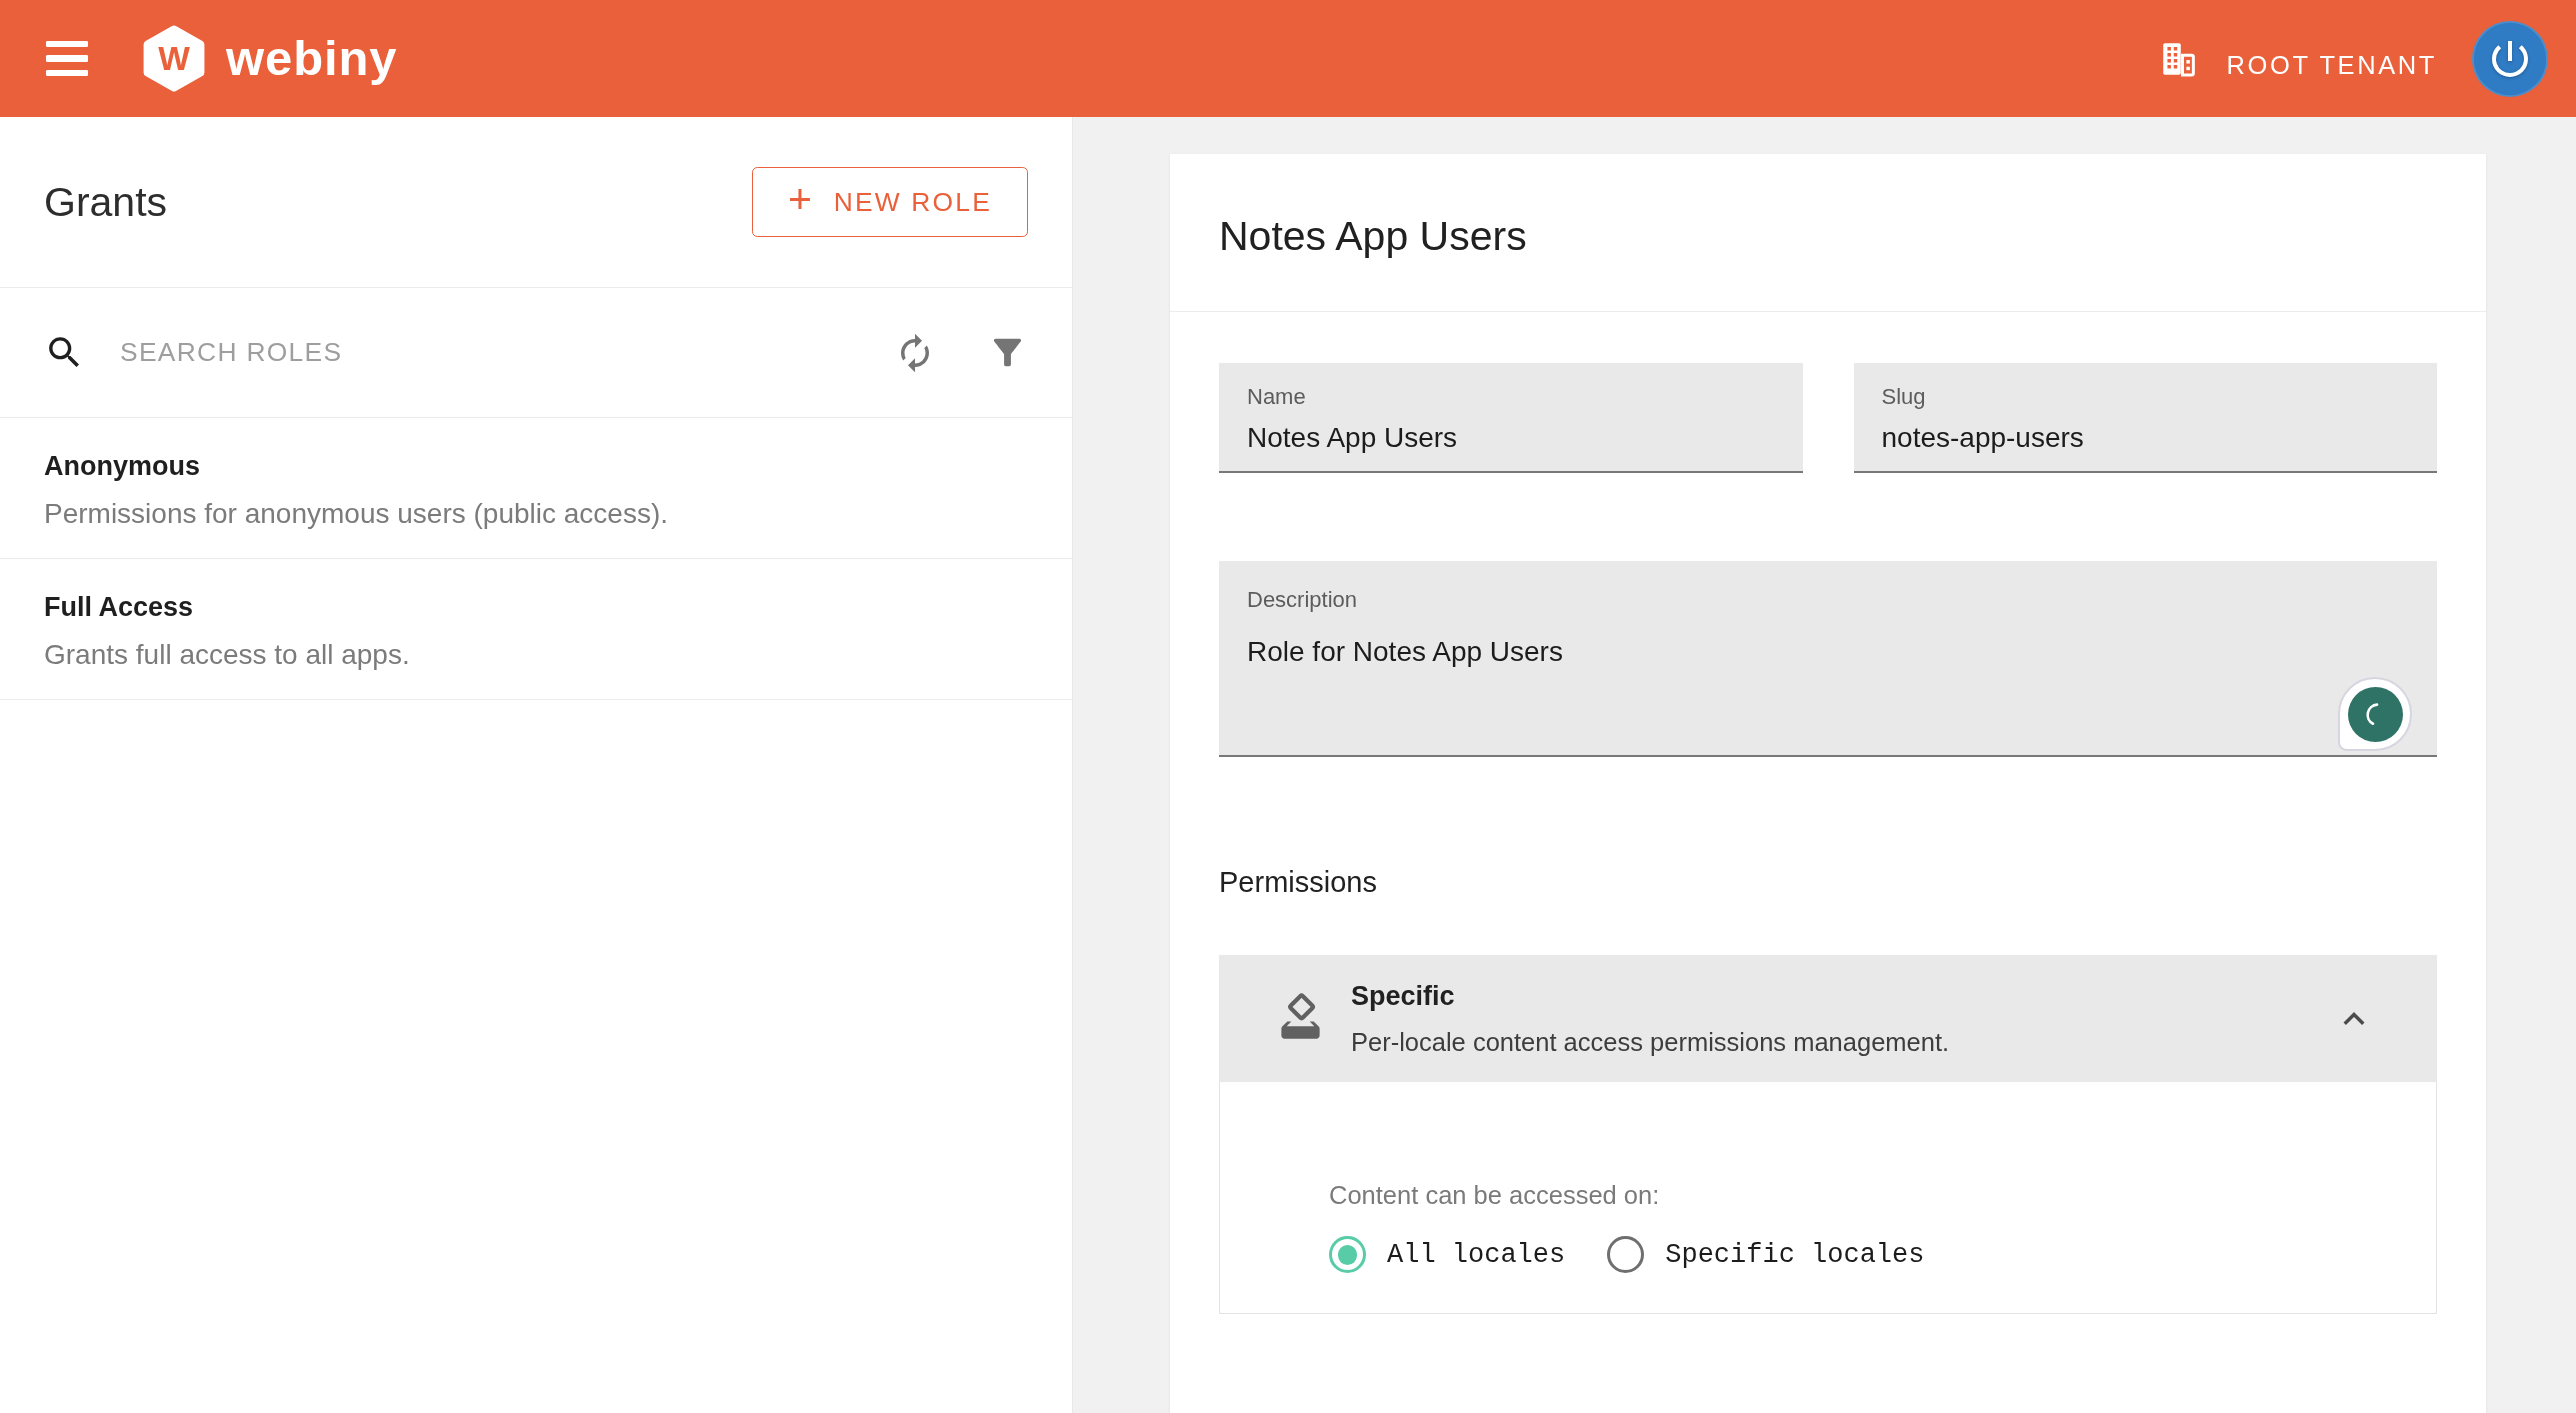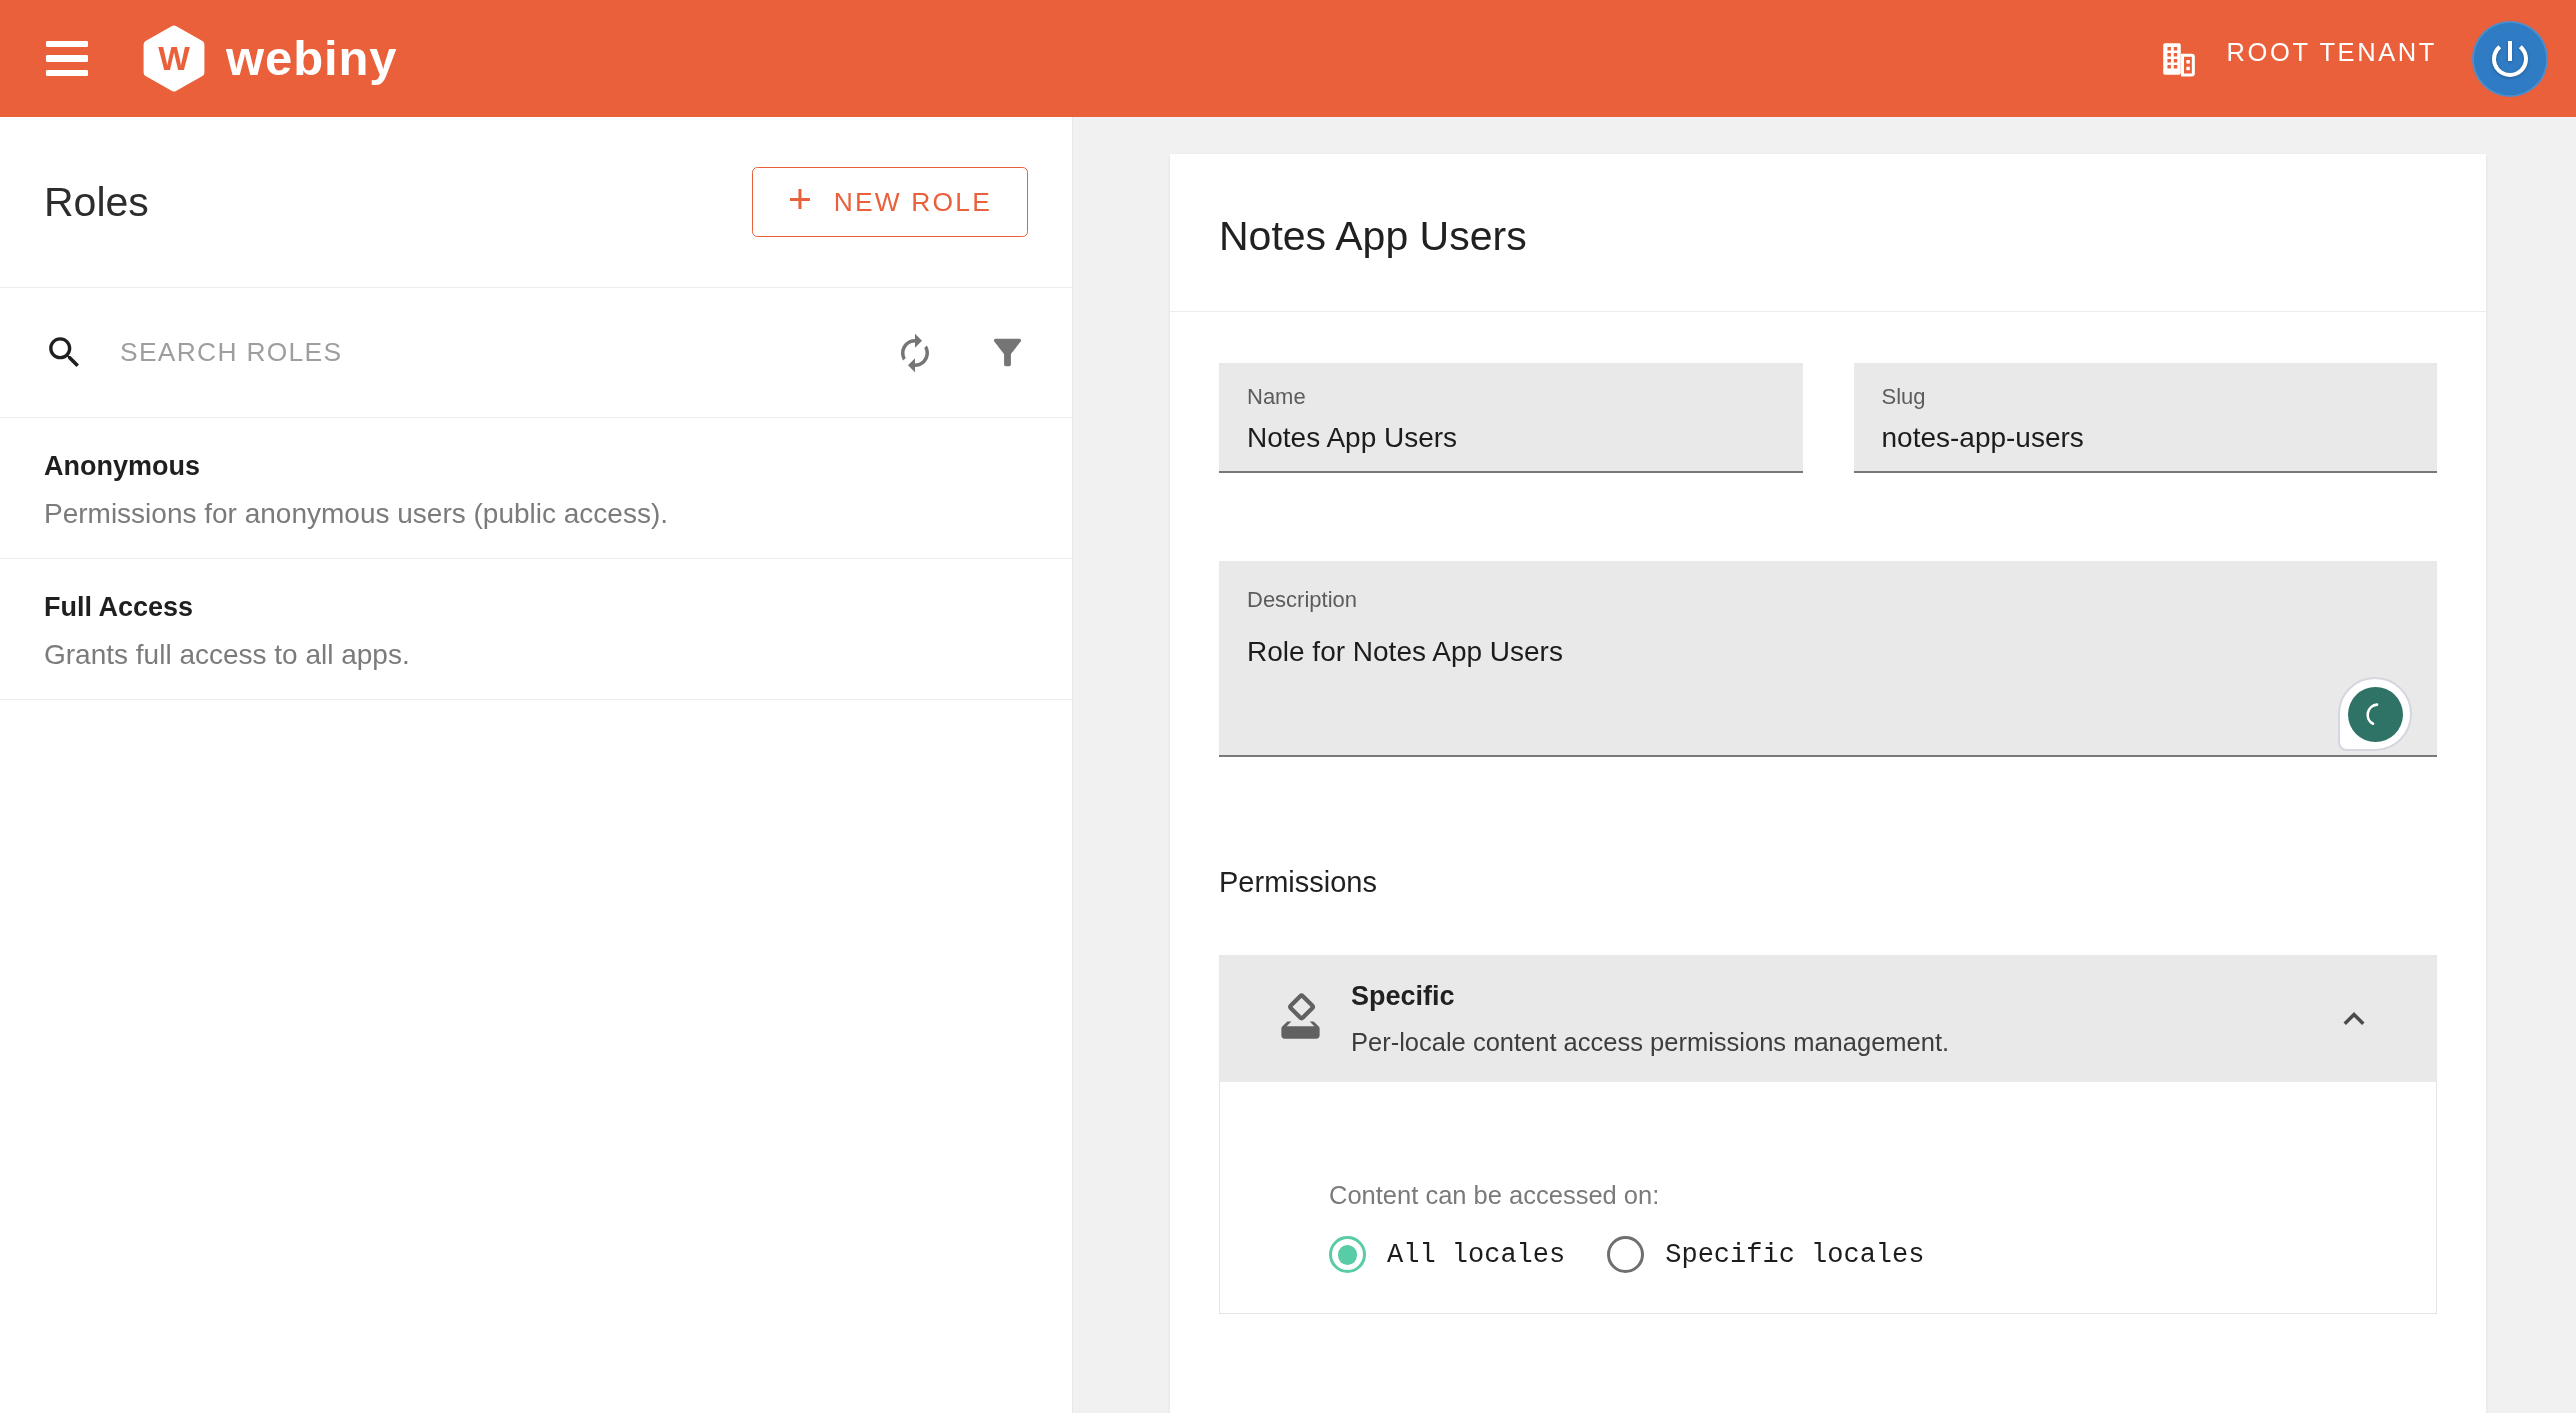--- a/index.html
+++ b/index.html
@@ -6,21 +6,21 @@
   body { font-family:"Liberation Sans", sans-serif; background:#fff; }
   .app { width:2576px; height:1413px; overflow:hidden; display:flex; flex-direction:column; background:#fff; }
 
   
   .header { height:117px; flex:0 0 117px; background:#e9603a; display:flex; align-items:center; }
   .hamburger { margin-left:46px; width:42px; display:flex; flex-direction:column; gap:8px; cursor:pointer; }
   .hamburger span { display:block; height:6.2px; background:#fff; border-radius:1.3px; }
   .logo { margin-left:55px; display:flex; align-items:center; gap:21px; cursor:pointer; }
   .brand-text { color:#fff; font-size:49px; font-weight:700; letter-spacing:0.9px; line-height:1; }
   .header-right { margin-left:auto; display:flex; align-items:center; gap:35px; margin-right:28px; }
-  .tenant { display:flex; align-items:flex-start; gap:27px; color:#fff; font-size:25.5px; letter-spacing:2.6px; cursor:pointer; }
+  .tenant { display:flex; align-items:flex-end; gap:27px; color:#fff; font-size:25.5px; letter-spacing:2.6px; cursor:pointer; }
   .tenant svg { width:42px; height:42px; color:#fff; }
   .avatar { width:76px; height:76px; border-radius:50%; background:#2f7bc4; display:flex; align-items:center; justify-content:center; cursor:pointer; box-shadow:inset 0 0 0 1.8px rgba(255,255,255,.15); }
   .avatar svg { width:48px; height:48px; color:#fff; filter:drop-shadow(0 1.8px 1.8px rgba(0,0,0,.25)); }
 
   
   .main { display:flex; flex:1; min-height:0; }
   .left-panel { width:1073px; flex:0 0 1073px; background:#fff; border-right:0.9px solid #e7e7e7; }
   .right-area { flex:1; background:#f0f1f0; overflow:hidden; }
 
   
@@ -112,21 +112,21 @@
           <path fill="currentColor" d="M13 3h-2v10h2V3zm4.83 2.17-1.42 1.42A6.92 6.92 0 0 1 19 12c0 3.87-3.13 7-7 7A6.995 6.995 0 0 1 7.58 6.58L6.17 5.17A8.932 8.932 0 0 0 3 12a9 9 0 0 0 18 0c0-2.74-1.23-5.18-3.17-6.83z"></path>
         </svg>
       </div>
     </div>
   </div>
 
   <div class="main">
 
     <div class="left-panel">
       <div class="panel-header">
-        <div class="panel-title">Roles</div>
+        <div class="panel-title">Grants</div>
         <button class="new-role-btn">
           <span class="plus">+</span>
           <span>NEW ROLE</span>
         </button>
       </div>
 
       <div class="search-row">
         <svg class="search-icon" viewBox="0 0 24 24">
           <path fill="currentColor" d="M15.5 14h-.79l-.28-.27C15.41 12.59 16 11.11 16 9.5 16 5.91 13.09 3 9.5 3S3 5.91 3 9.5 5.91 16 9.5 16c1.61 0 3.09-.59 4.23-1.57l.27.28v.79l5 4.99L20.49 19l-4.99-5zm-6 0C7.01 14 5 11.99 5 9.5S7.01 5 9.5 5 14 7.01 14 9.5 11.99 14 9.5 14z"></path>
         </svg>

